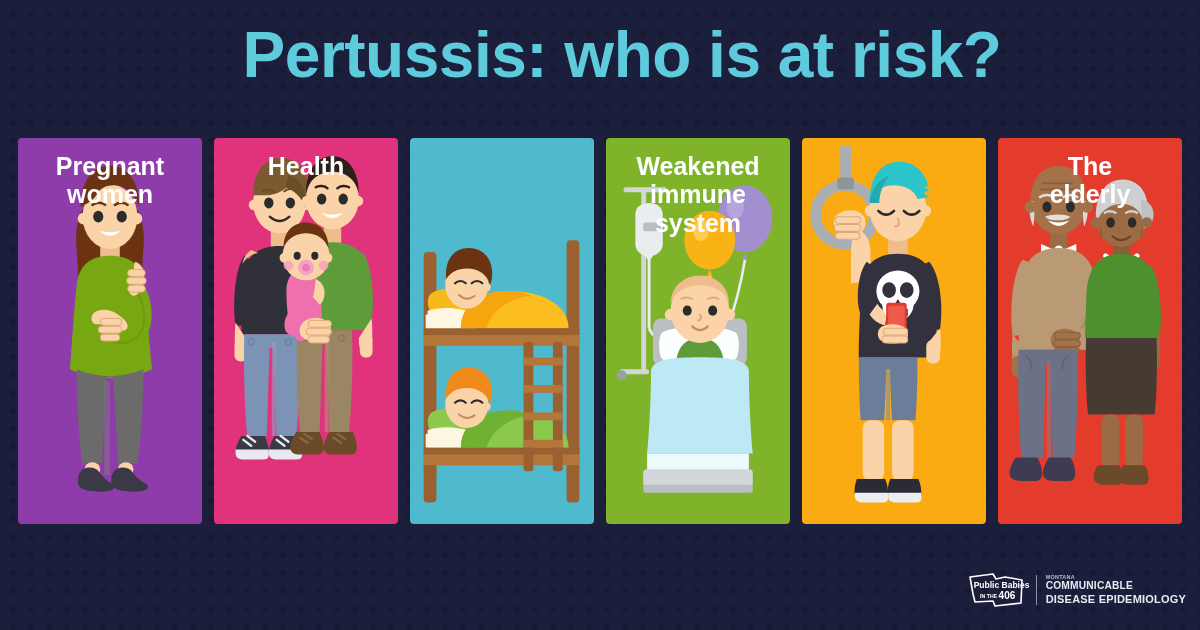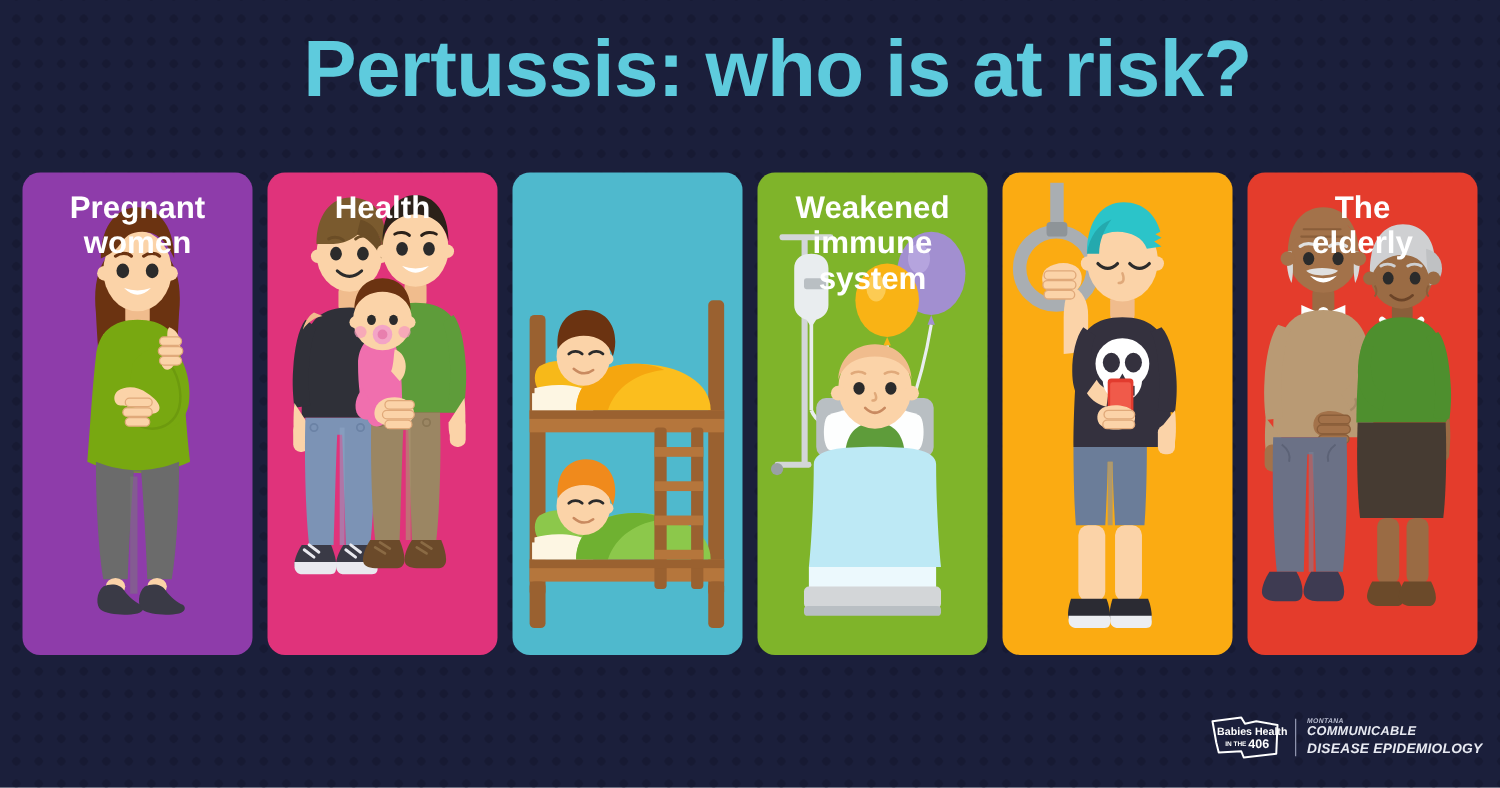--- a/index.html
+++ b/index.html
@@ -37,21 +37,21 @@
     position:absolute;
     top:138px; left:18px;
     width:1164px; height:386px;
     display:flex;
     gap:12px;
   }
 
   .card {
     position:relative;
     flex:1 1 0;
-    border-radius:14px;
+    border-radius:4px;
     overflow:hidden;
   }
 
   .card-label {
     position:absolute;
     top:14px; left:6px; right:6px;
     text-align:center;
     color:#ffffff;
     font-weight:bold;
     font-size:25px;
@@ -92,21 +92,21 @@
     left:9px; top:23px; width:48px;
     text-align:center;
     color:#fff;
     font-size:5.2px;
     font-weight:bold;
     line-height:1;
     white-space:nowrap;
   }
   #logo-mark .ln b { font-size:10px; vertical-align:-1px; }
   #logo-divider { width:1px; height:30px; background:#8e93ad; }
-  #logo-text { color:#e8eaf2; line-height:1.22;font-style:italic; }
+  #logo-text { color:#e8eaf2; line-height:1.22; }
   #logo-text .l1 { font-size:5.4px; font-weight:bold; letter-spacing:0.3px; color:#b9bdd0; }
   #logo-text .l2 { font-size:10.2px; font-weight:bold; letter-spacing:0.2px; }
   #logo-text .l3 { font-size:11px; font-weight:bold; letter-spacing:0.2px;text-align:center; }
 </style>
 </head>
 <body>
 
 <div id="poster" style="background-color: rgb(27, 31, 59);">
 
   <div id="title" style="color: rgb(94, 203, 221); padding-left: 44px;">Pertussis: who is at risk?</div>
@@ -536,21 +536,21 @@
       </div>
     </div>
 
   </div>
 
   <div id="logo">
     <div id="logo-mark">
       <svg width="62" height="44" viewBox="0 0 62 44">
         <path d="M5 9 L28 6 L31 11 L40 9 L57 12 L56 35 L30 38 L28 33 L10 34 L8 26 Z" fill="none" stroke="#ffffff" stroke-width="1.6" stroke-linejoin="round"></path>
       </svg>
-      <div class="pb">Babies Health</div>
+      <div class="pb">Public Babies</div>
       <div class="ln">
         <span>IN THE</span>
         <b>406</b>
       </div>
     </div>
     <div id="logo-divider"></div>
     <div id="logo-text">
       <div class="l1">MONTANA</div>
       <div class="l2">COMMUNICABLE</div>
       <div class="l3">DISEASE EPIDEMIOLOGY</div>

